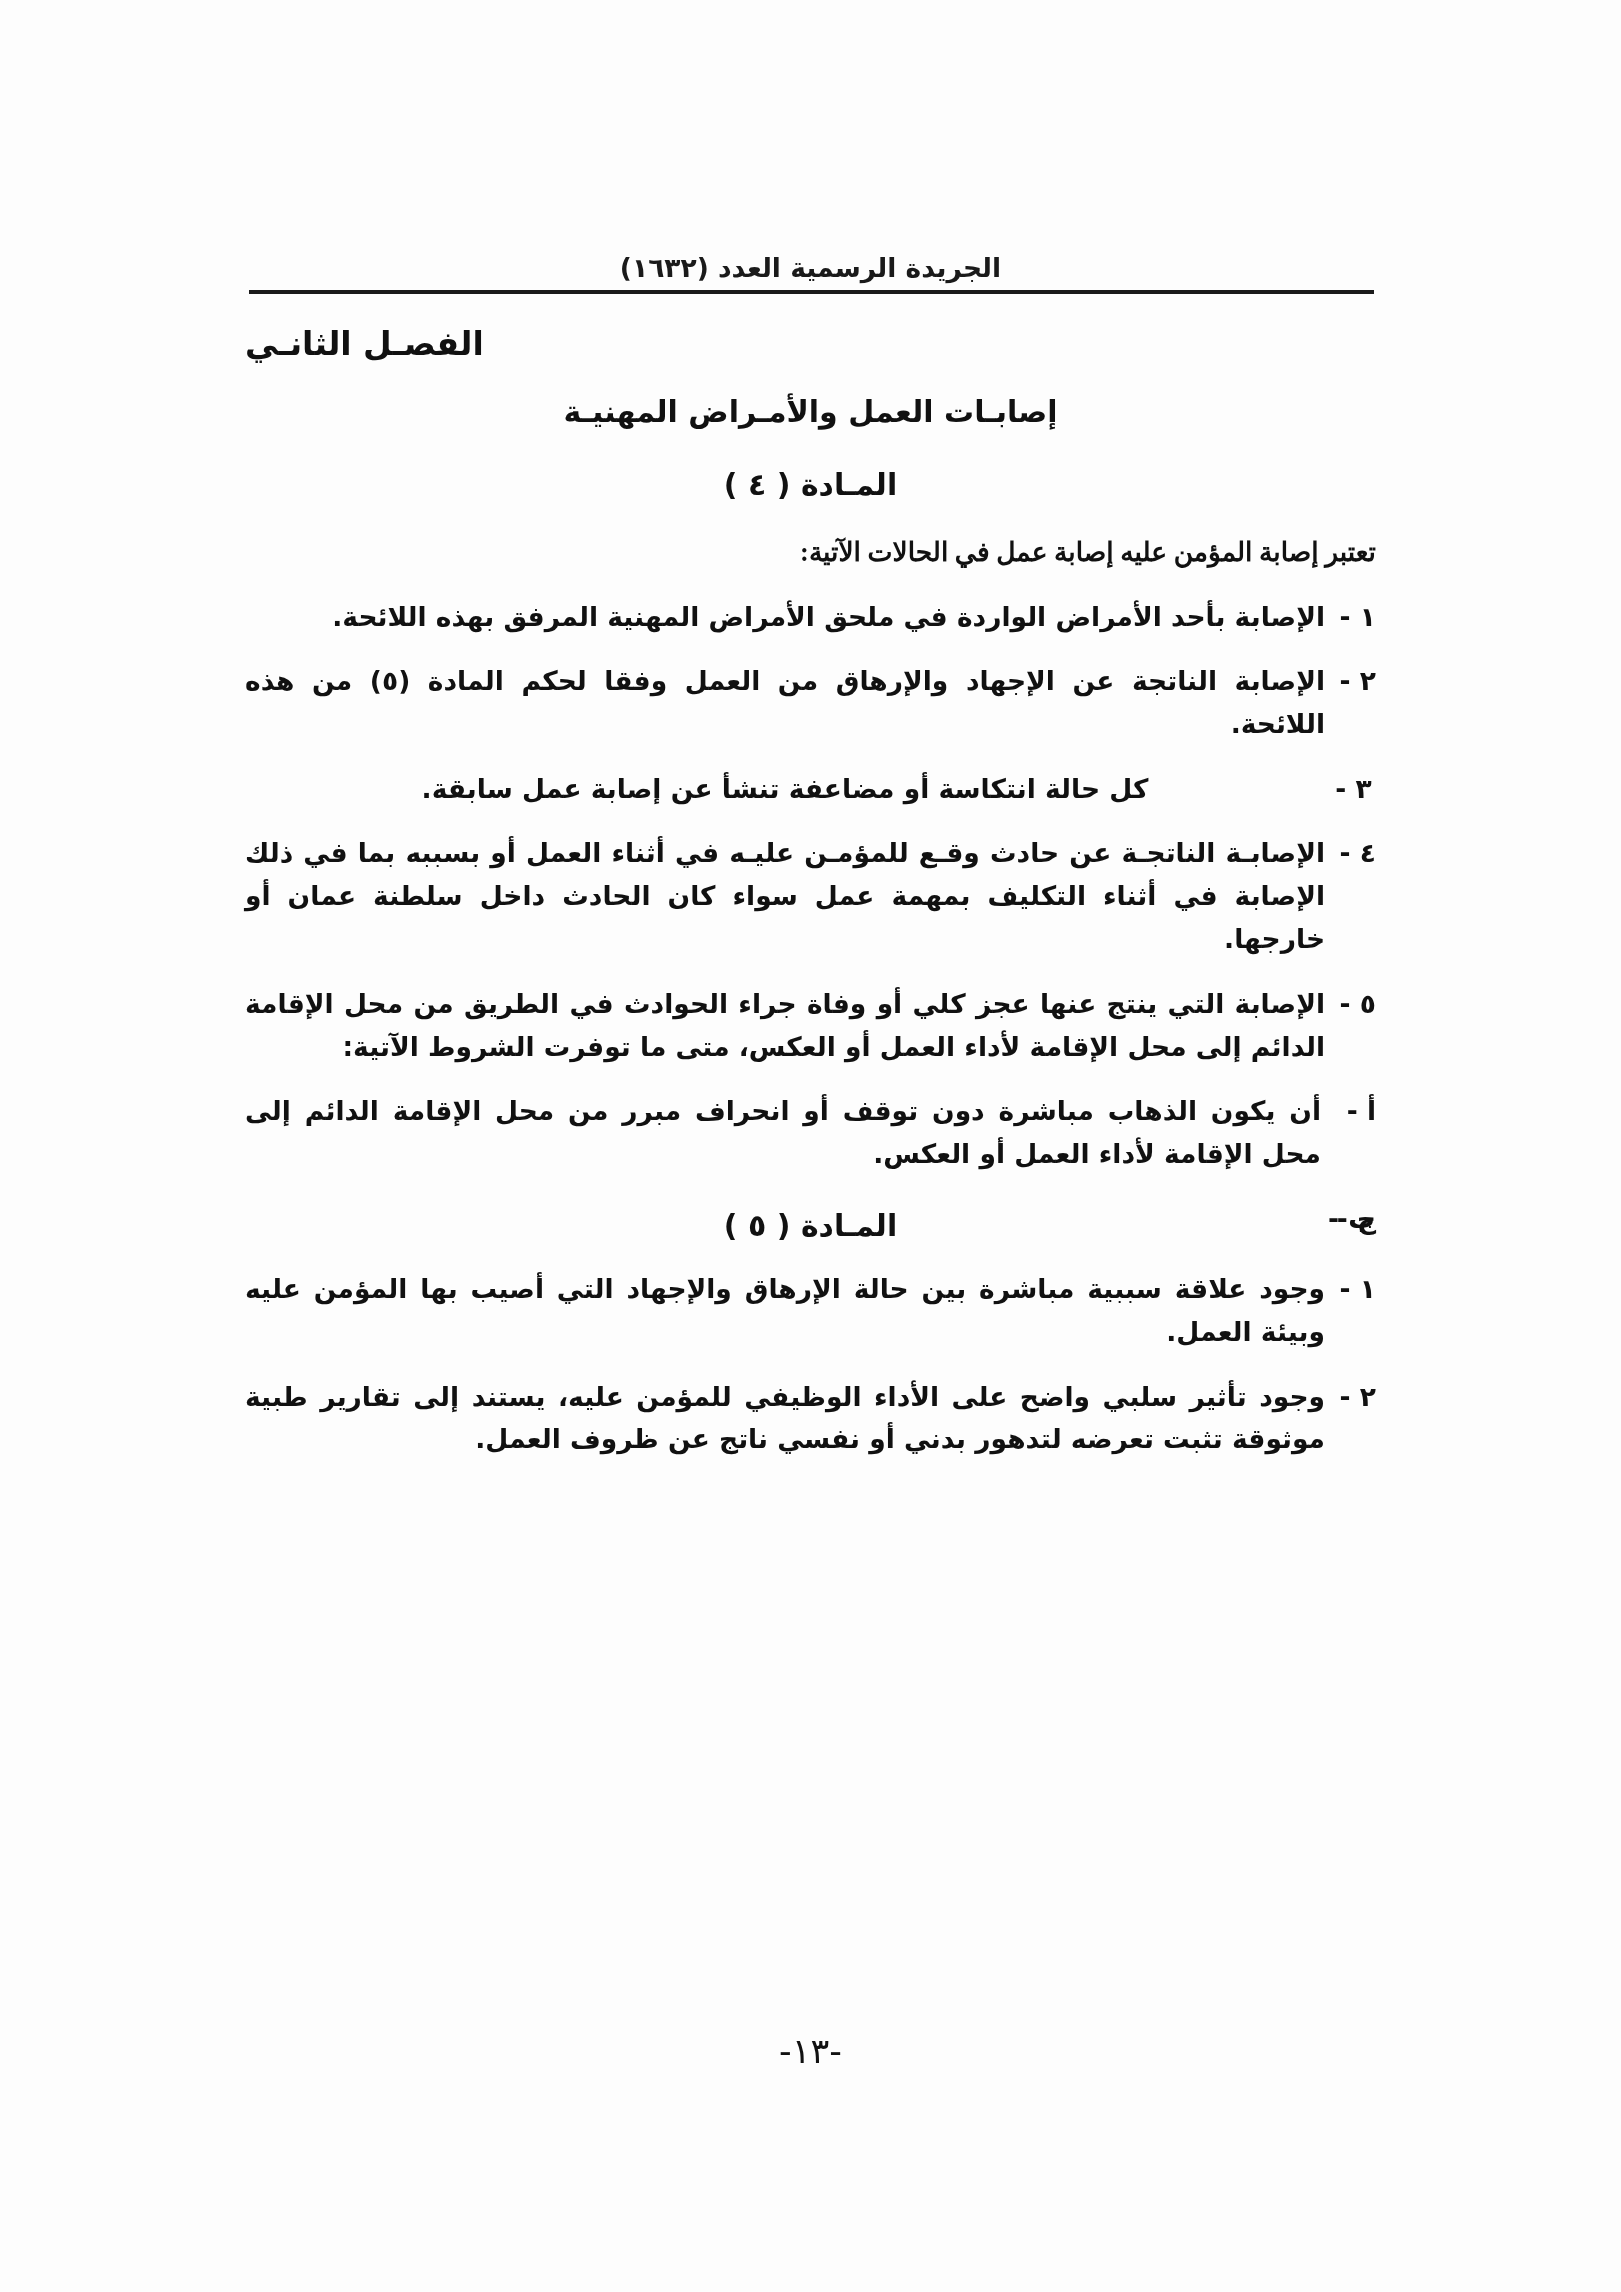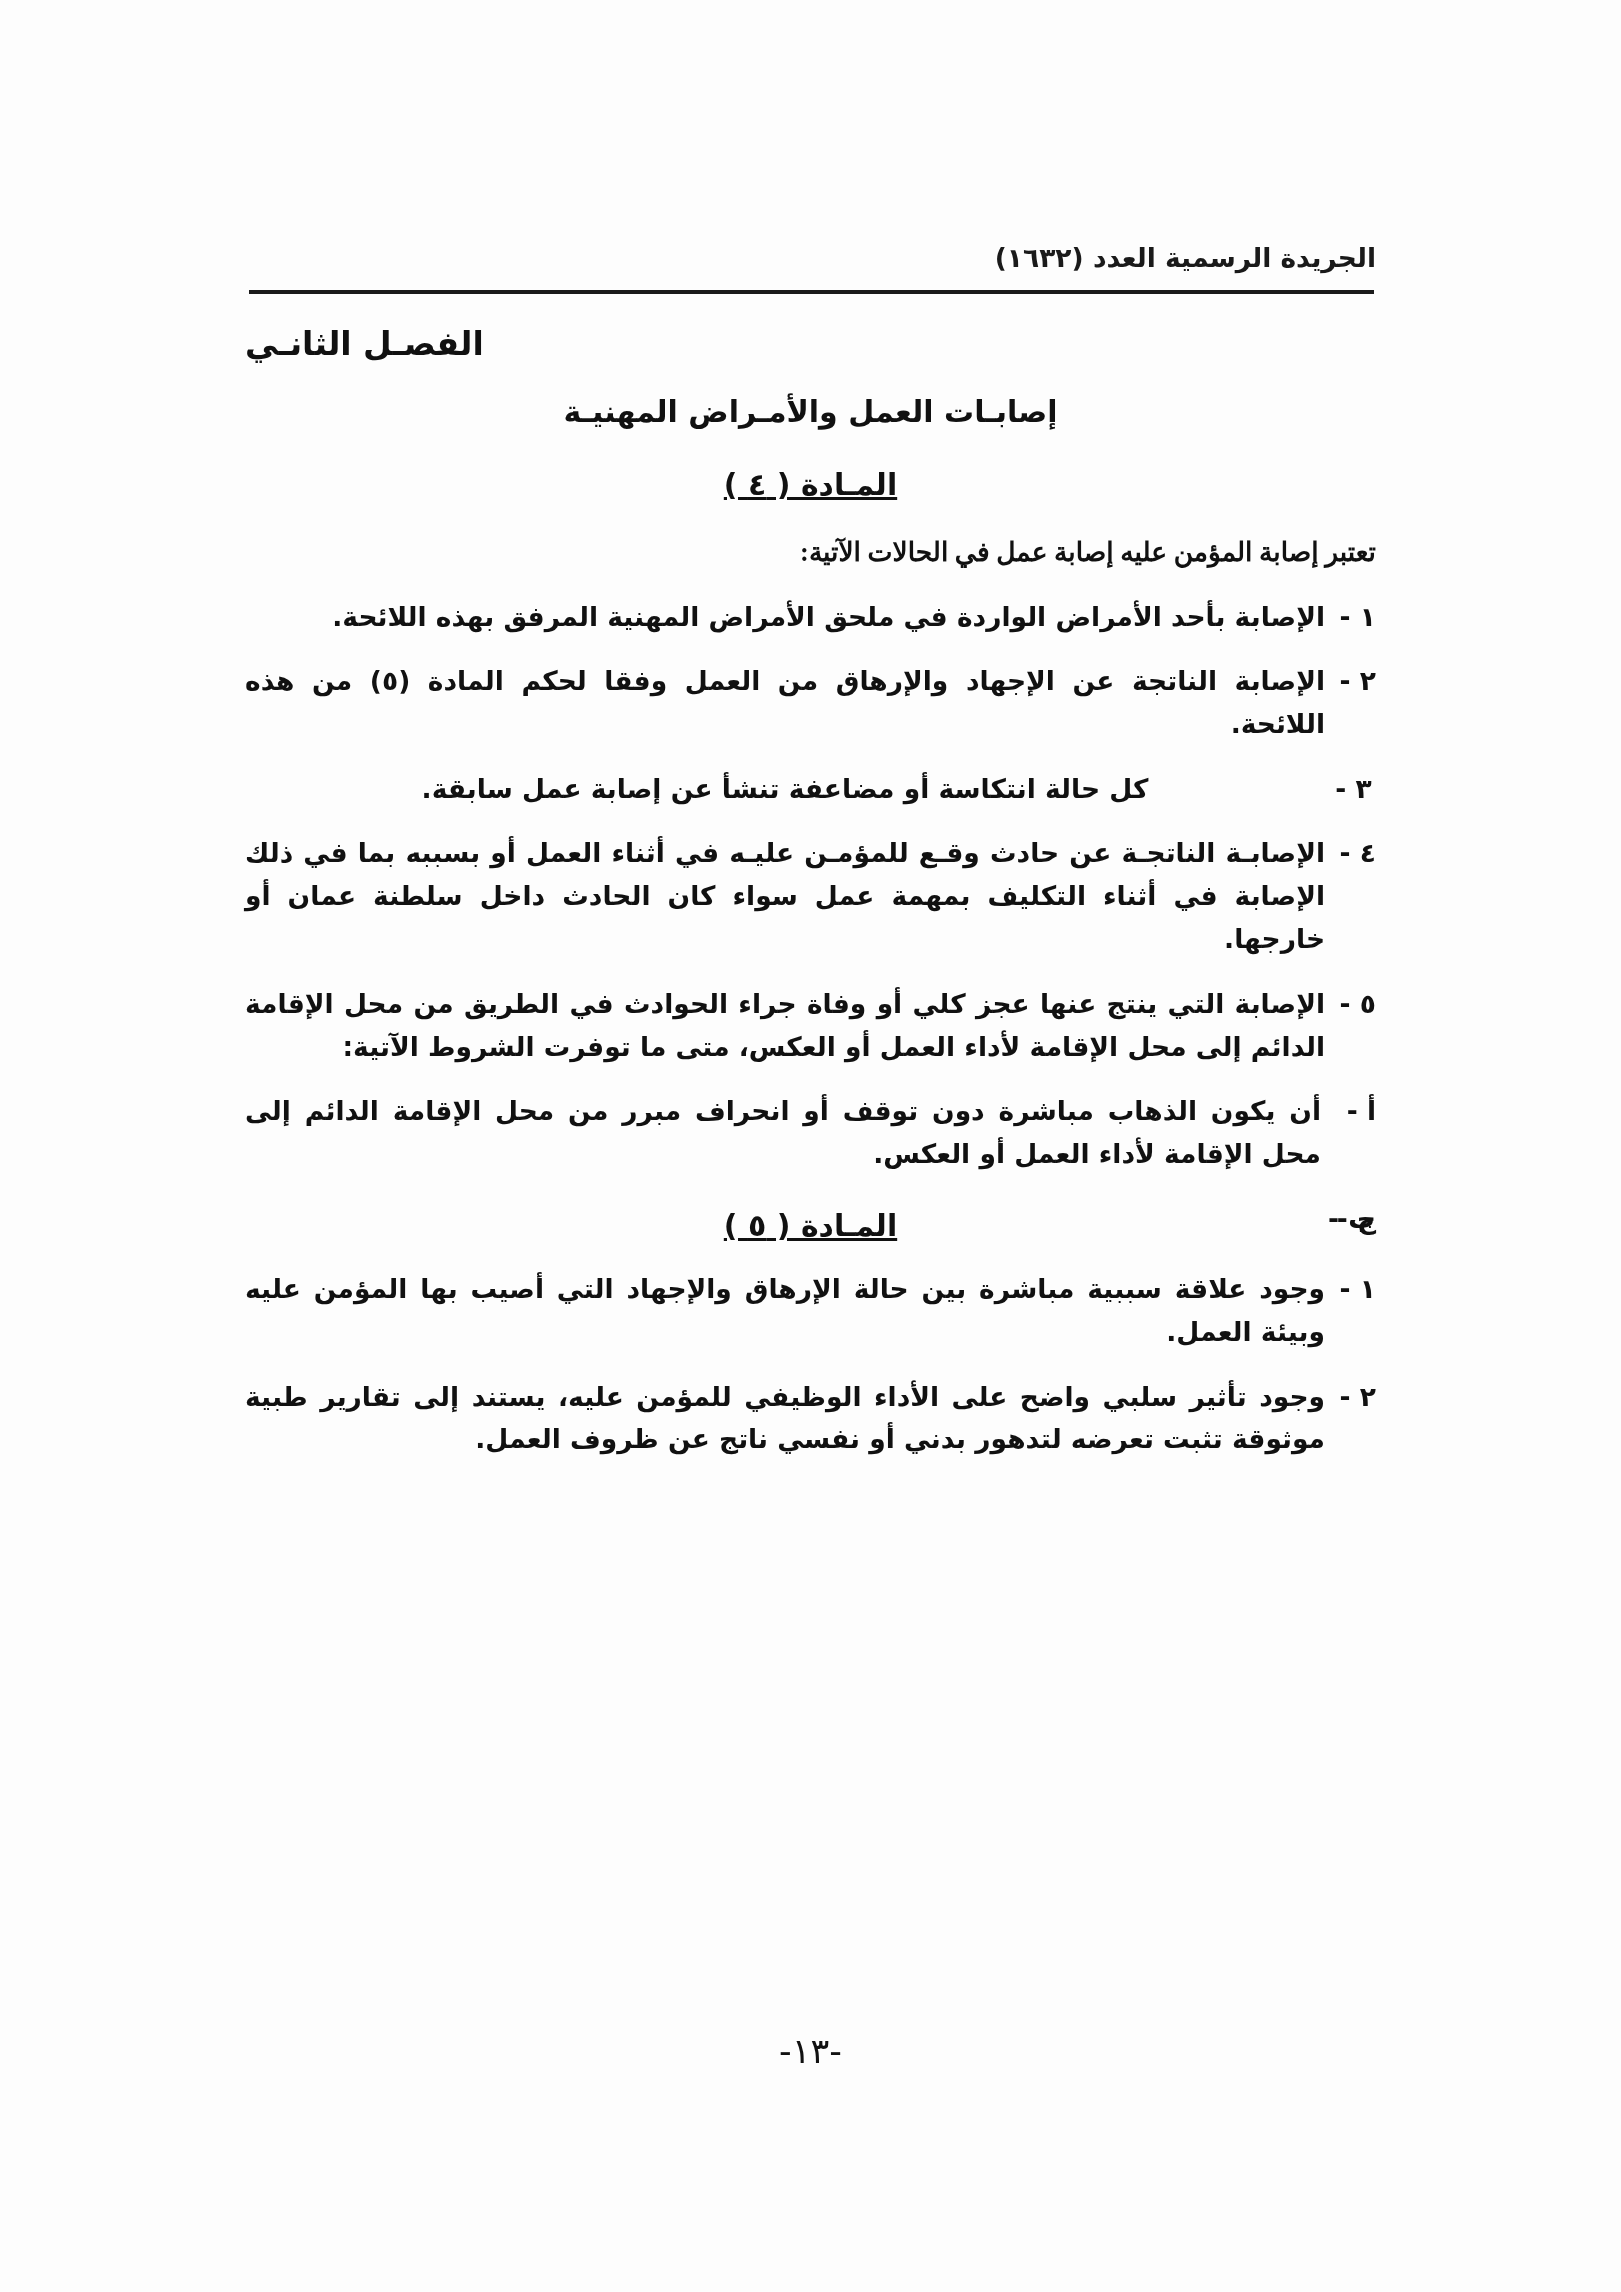--- a/index.html
+++ b/index.html
@@ -19,25 +19,25 @@
 
   .page {
     position: absolute;
     inset: 0;
     background: #fdfdfd;
   }
 
   
   .running-header {
     position: absolute;
-    top: 243px;
+    top: 253px;
     right: 245px;
     left: 245px;
     direction: rtl;
-    text-align: right;
+    text-align: center;
   }
   .running-header .head-text {
     display: inline-block;
     font-size: 26.5px;
     font-weight: 700;
     letter-spacing: 0px;
     line-height: 1.1;
     color: #1a1a1a;
   }
   .header-rule {
@@ -72,21 +72,20 @@
     font-weight: 700;
     margin: 25.5px 0 0 0;
     line-height: 1.35;
   }
   .article-heading {
     text-align: center;
     font-size: 30px;
     font-weight: 700;
     margin: 33px 0 0 0;
     line-height: 1.35;
-    text-decoration: underline;
   }
   .article-heading.second {
     margin-top: 30px;
   }
 
   .para {
     font-size: 26.5px;
     font-weight: 700;
     line-height: 1.62;
     text-align: justify;

